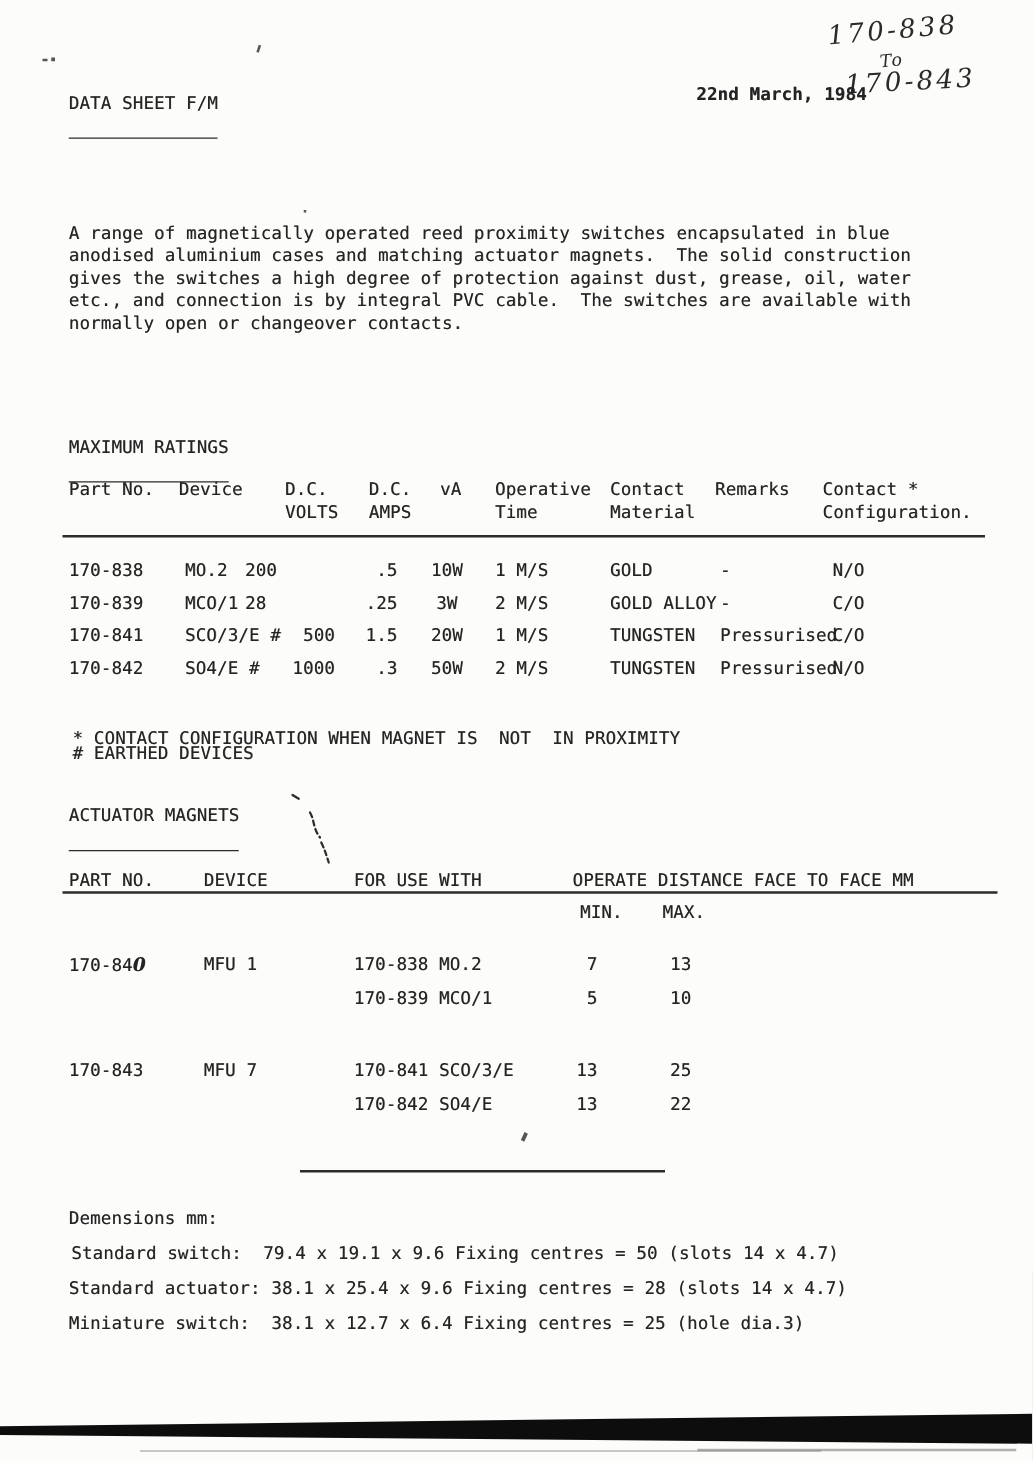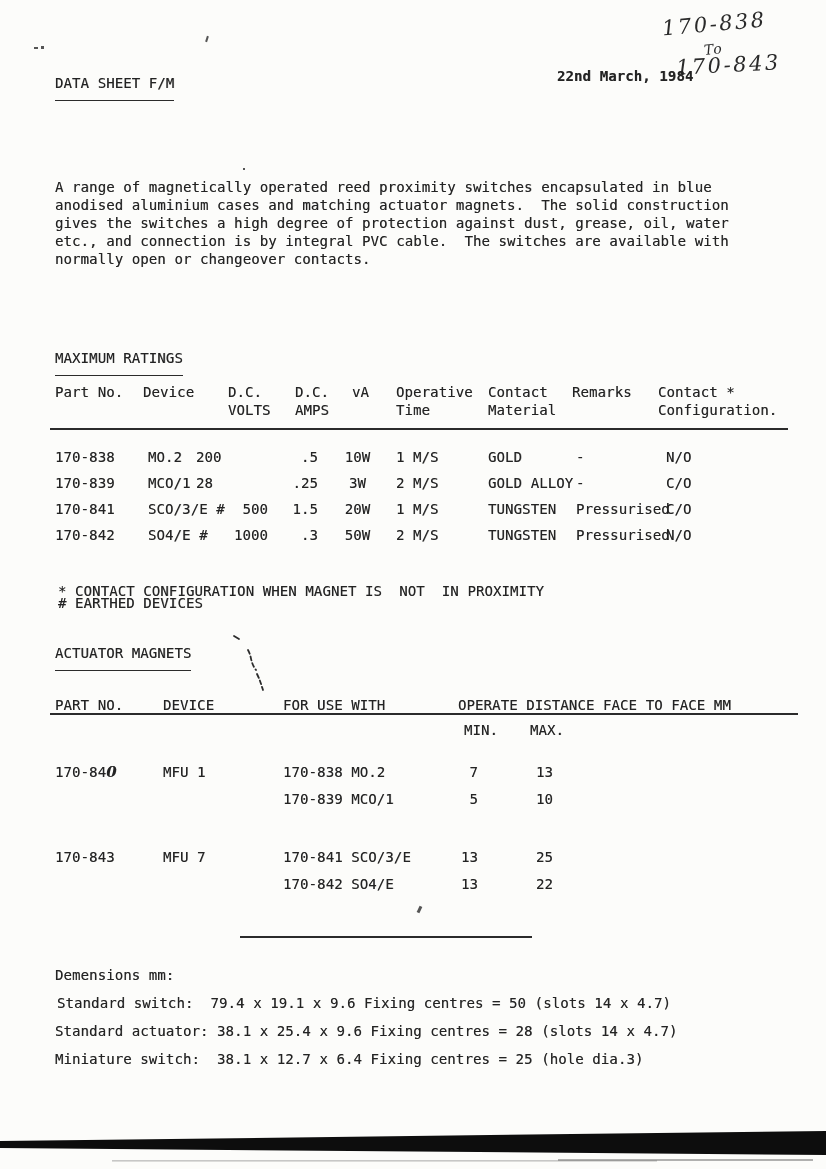--- a/index.html
+++ b/index.html
@@ -13,21 +13,21 @@
   
   .t{
     position:absolute;
     font-family:"DejaVu Sans Mono","Liberation Mono",monospace;
     font-size:14px;line-height:18px;
     color:#232323;
     white-space:pre;
     letter-spacing:0.1px;
     text-shadow:0.3px 0 0 rgba(25,25,25,0.5);
   }
-  .u{border-bottom:1.6px solid #2b2b2b;padding-bottom:8px;}
+  .u{border-bottom:1.6px solid #2b2b2b;padding-bottom:18px;}
   .hrule{position:absolute;background:#2b2b2b;}
   
   .rhead{top:383px;}
   .rh0{left:55px}.rh1{left:143px}.rh2{left:228px}.rh3{left:295px}.rh4{left:352px}
   .rh5{left:396px}.rh6{left:488px}.rh7{left:572px}.rh8{left:658px}
   
   .rc0{left:55px}.rc1{left:148px}
   .rc2{left:196px;width:60px;text-align:left}
   .rc2b{left:196px;width:72px;text-align:right}
   .rc3{left:250px;width:68px;text-align:right}

